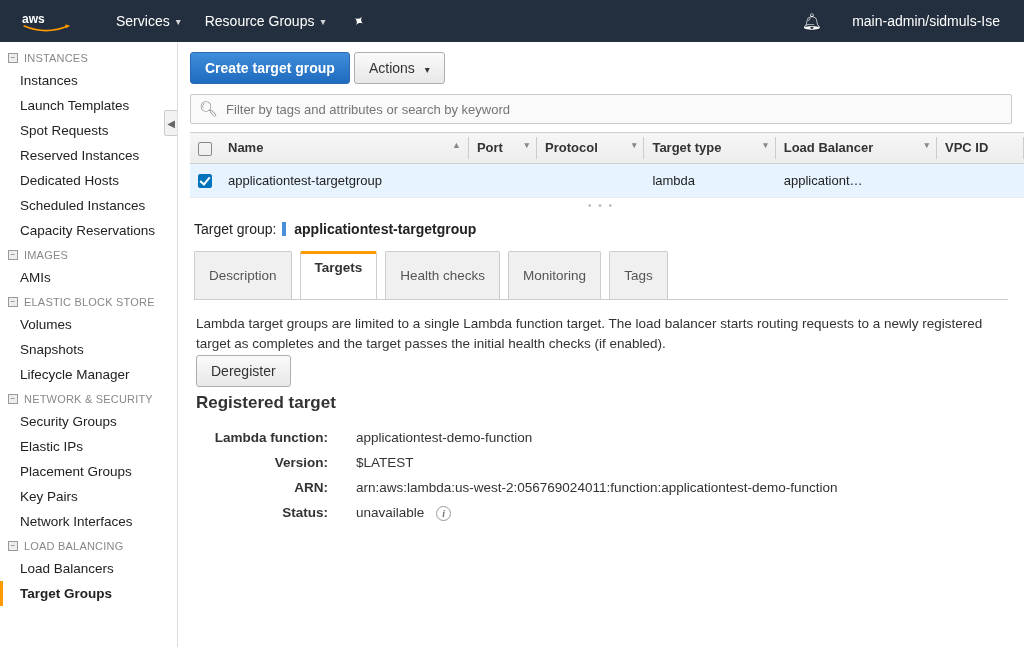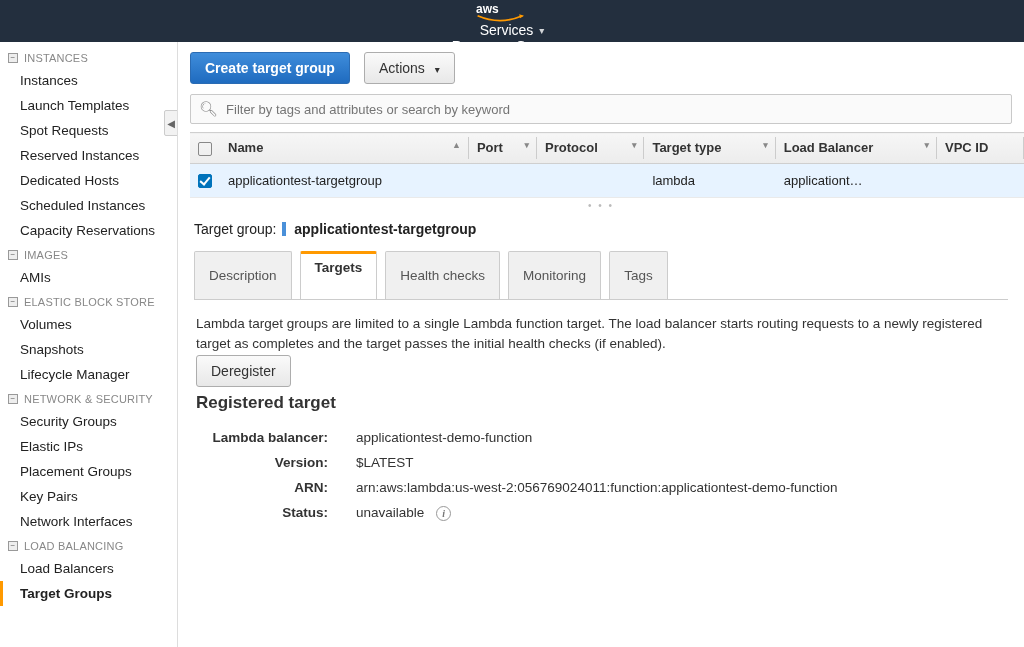--- a/index.html
+++ b/index.html
@@ -1,19 +1,19 @@
 <!DOCTYPE html>
 <html><head>
 <meta charset="utf-8">
 <style>
   * { box-sizing: border-box; margin: 0; padding: 0; font-family: "Amazon Ember", "Helvetica Neue", Arial, sans-serif; }
   body { width: 1024px; height: 647px; overflow: hidden; background: #fff; color: #222; }
 
   
-  .topnav { background: #232f3e; height: 42px; display: flex; align-items: center; color: #fff; padding: 0 12px; flex-direction: column; }
+  .topnav { background: #232f3e; height: 42px; display: flex; align-items: center; color: #fff; padding: 0 12px; }
   .aws-logo { display:flex; align-items:center; margin-right: 24px; padding: 0 10px;}
   .aws-logo svg { height: 22px; }
   .topnav-item { display:flex; align-items:center; padding: 0 12px; height:29px; font-size:14px; cursor:pointer; }
   .chevron { margin-left:6px; font-size:10px; opacity:.8; }
   .pin-icon { margin-left:4px; transform: rotate(35deg); font-size:14px;}
   .topnav-right { margin-left:auto; display:flex; align-items:center; }
   .bell-icon { font-size:16px; margin-right:18px; }
 
   
   .main { display:flex; height: calc(647px - 42px); }
@@ -22,21 +22,21 @@
   .sidebar::-webkit-scrollbar-thumb{background:#c9c9c9;border-radius:4px;}
   .collapse-handle { position:absolute; top:68px; right:-1px; width:14px; height:26px; background:#f2f2f2; border:1px solid #ccc; border-radius:2px 0 0 2px; display:flex; align-items:center; justify-content:center; font-size:10px; color:#666;}
   .nav-group-header { display:flex; align-items:center; padding: 6px 10px 4px 8px; font-size:11px; letter-spacing:.2px; color:#888; }
   .nav-group-header .box { width:10px; height:10px; border:1px solid #999; background:#eee; margin-right:6px; font-size:8px; line-height:8px; text-align:center; color:#666;}
   .nav-item { padding: 5px 10px 5px 20px; font-size:13.5px; color:#0073bb; cursor:pointer; }
   .nav-item.plain { color:#222; }
   .nav-item.active { color:#222; font-weight:600; border-left:3px solid #ff9900; padding-left:17px; background:#fff;}
 
   
   .content { flex:1; overflow:auto; position:relative;}
-  .toolbar { display:flex; align-items:center; padding:10px 12px; gap:14px; }
+  .toolbar { display:flex; align-items:center; padding:10px 12px; gap:4px; }
   .btn { font-size:14px; padding:7px 14px; border-radius:3px; cursor:pointer; border:1px solid #adadad; background:linear-gradient(#fafafa,#e8e8e8); color:#333;}
   .btn.primary { background:linear-gradient(#3f8ddb,#1f6bbf); border:1px solid #2a6bb3; color:#fff; font-weight:600;}
   .btn .chev { margin-left:6px; font-size:10px;}
 
   .filter-bar { margin:0 12px 8px 12px; border:1px solid #c9c9c9; border-radius:2px; display:flex; align-items:center; padding:5px 8px; background:#fafafa;}
   .filter-bar .mag { color:#888; margin-right:8px; font-size:15px;}
   .filter-bar input { border:none; outline:none; background:transparent; font-size:13px; width:100%; color:#555;}
 
   
   table.tg-table { width:calc(100% - 12px); margin-left:12px; border-collapse:collapse; font-size:13px;}
@@ -200,21 +200,21 @@
         <div class="tab">Tags</div>
       </div>
     <div class="tab-underline"></div>
 
     <div class="tab-body">
       <p class="infotext">Lambda target groups are limited to a single Lambda function target. The load balancer starts routing requests to a newly registered target as completes and the target passes the initial health checks (if enabled).</p>
       <button class="btn">Deregister</button>
       <h3 class="subhead">Registered target</h3>
 
       <div class="kv">
-        <div class="k">Lambda balancer:</div>
+        <div class="k">Lambda function:</div>
         <div class="v">applicationtest-demo-function</div>
       </div>
       <div class="kv">
         <div class="k">Version:</div>
         <div class="v">$LATEST</div>
       </div>
       <div class="kv">
         <div class="k">ARN:</div>
         <div class="v">arn:aws:lambda:us-west-2:056769024011:function:applicationtest-demo-function</div>
       </div>

